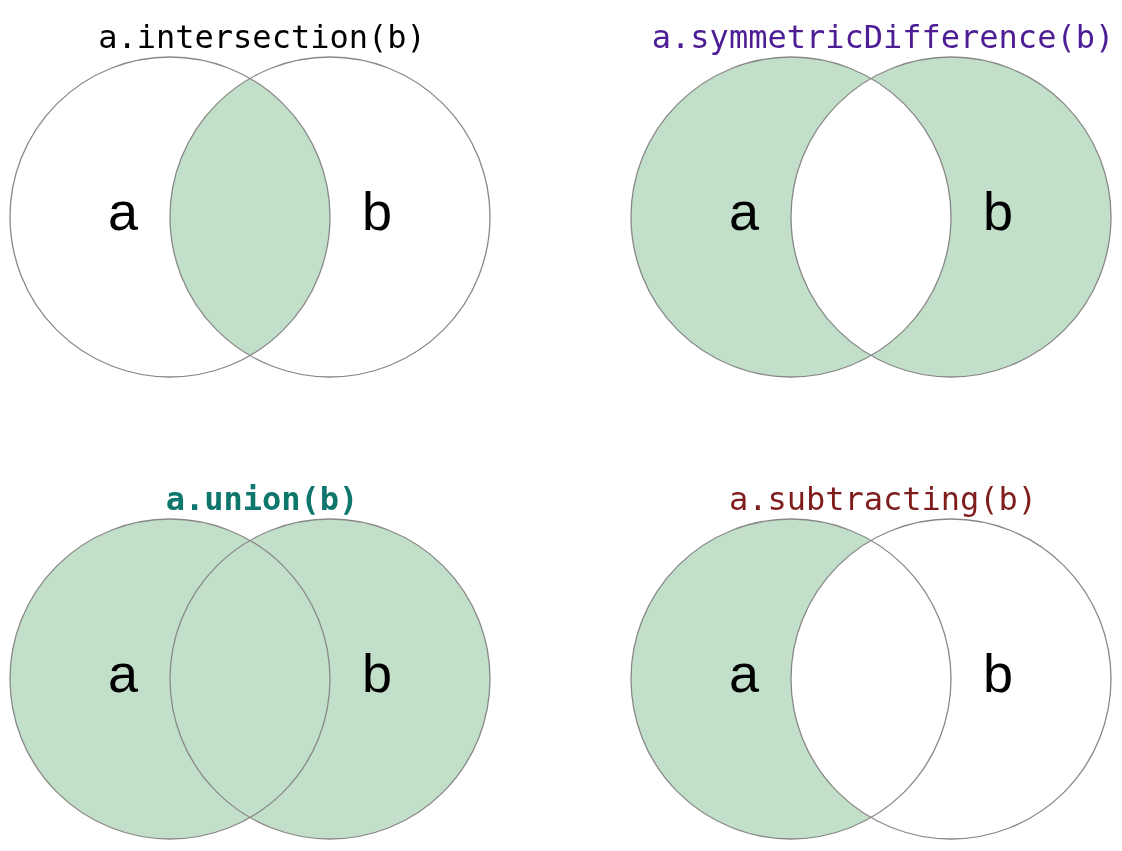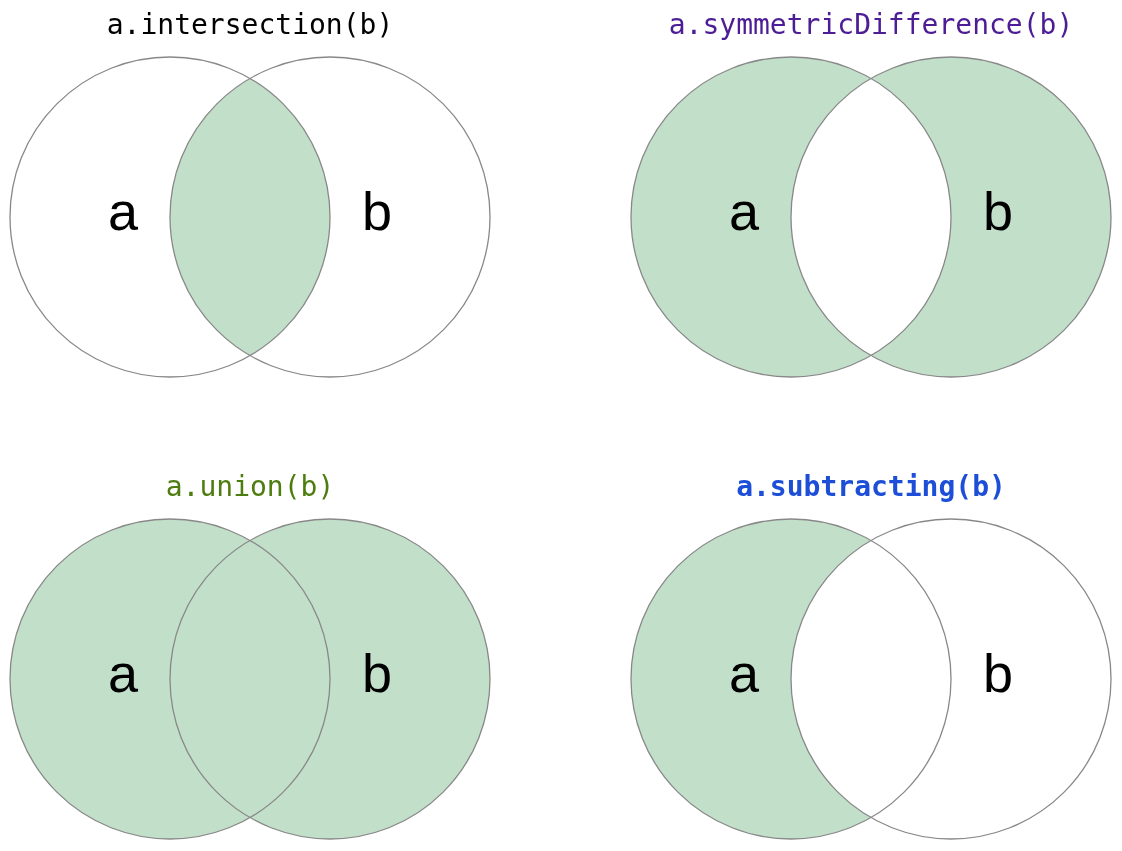--- a/index.html
+++ b/index.html
@@ -21,25 +21,25 @@
   }
   .pos-0 { left: 9px;   top: 56px;  }
   .pos-1 { left: 630px; top: 56px;  }
   .pos-2 { left: 9px;   top: 518px; }
   .pos-3 { left: 630px; top: 518px; }
   .panel .title {
     position: absolute;
     top: -46px;
     left: 50%;
     transform: translateX(-50%);
-    margin: 0;
+    margin: 12px;
     height: 30px;
     line-height: 30px;
     font-family: "DejaVu Sans Mono", "Liberation Mono", monospace;
-    font-size: 28px;
+    font-size: 32px;
     font-weight: 400;
     white-space: pre;
     color: #000000;
   }
   svg.venn {
     display: block;
     width: 482px;
     height: 322px;
     overflow: visible;
   }
@@ -95,21 +95,21 @@
         <circle cx="161" cy="161" r="160" fill="#c2dfc9" mask="url(#mA1)"></circle>
         <circle cx="321" cy="161" r="160" fill="#c2dfc9" mask="url(#mB1)"></circle>
         <circle cx="161" cy="161" r="160" fill="none" stroke="#888888" stroke-width="1.3"></circle>
         <circle cx="321" cy="161" r="160" fill="none" stroke="#888888" stroke-width="1.3"></circle>
         <text x="114" y="174" text-anchor="middle" font-size="54" fill="#000000">a</text>
         <text x="368" y="174" text-anchor="middle" font-size="54" fill="#000000">b</text>
       </svg>
   </section>
 
   <section class="panel pos-2">
-    <h2 class="title" style="color: #4d7c0f;">a.union(b)</h2>
+    <h2 class="title" style="color: #0f766e; font-weight: bold;">a.union(b)</h2>
     <svg class="venn" viewBox="0 0 482 322" xmlns="http://www.w3.org/2000/svg">
         <defs>
           <mask id="mA2" maskUnits="userSpaceOnUse" x="0" y="0" width="482" height="322">
             <rect width="482" height="322" fill="#fff"></rect>
             <circle cx="321" cy="161" r="160" fill="#000"></circle>
           </mask>
           <mask id="mB2" maskUnits="userSpaceOnUse" x="0" y="0" width="482" height="322">
             <rect width="482" height="322" fill="#fff"></rect>
             <circle cx="161" cy="161" r="160" fill="#000"></circle>
           </mask>
@@ -121,21 +121,21 @@
         <circle cx="321" cy="161" r="160" fill="#c2dfc9" mask="url(#mB2)"></circle>
         <circle cx="161" cy="161" r="160" fill="#c2dfc9" clip-path="url(#cI2)"></circle>
         <circle cx="161" cy="161" r="160" fill="none" stroke="#888888" stroke-width="1.3"></circle>
         <circle cx="321" cy="161" r="160" fill="none" stroke="#888888" stroke-width="1.3"></circle>
         <text x="114" y="174" text-anchor="middle" font-size="54" fill="#000000">a</text>
         <text x="368" y="174" text-anchor="middle" font-size="54" fill="#000000">b</text>
       </svg>
   </section>
 
   <section class="panel pos-3">
-    <h2 class="title" style="color: #1d4ed8; font-weight: bold;">a.subtracting(b)</h2>
+    <h2 class="title" style="color: #7f1d1d;">a.subtracting(b)</h2>
     <svg class="venn" viewBox="0 0 482 322" xmlns="http://www.w3.org/2000/svg">
         <defs>
           <mask id="mA3" maskUnits="userSpaceOnUse" x="0" y="0" width="482" height="322">
             <rect width="482" height="322" fill="#fff"></rect>
             <circle cx="321" cy="161" r="160" fill="#000"></circle>
           </mask>
           <mask id="mB3" maskUnits="userSpaceOnUse" x="0" y="0" width="482" height="322">
             <rect width="482" height="322" fill="#fff"></rect>
             <circle cx="161" cy="161" r="160" fill="#000"></circle>
           </mask>

